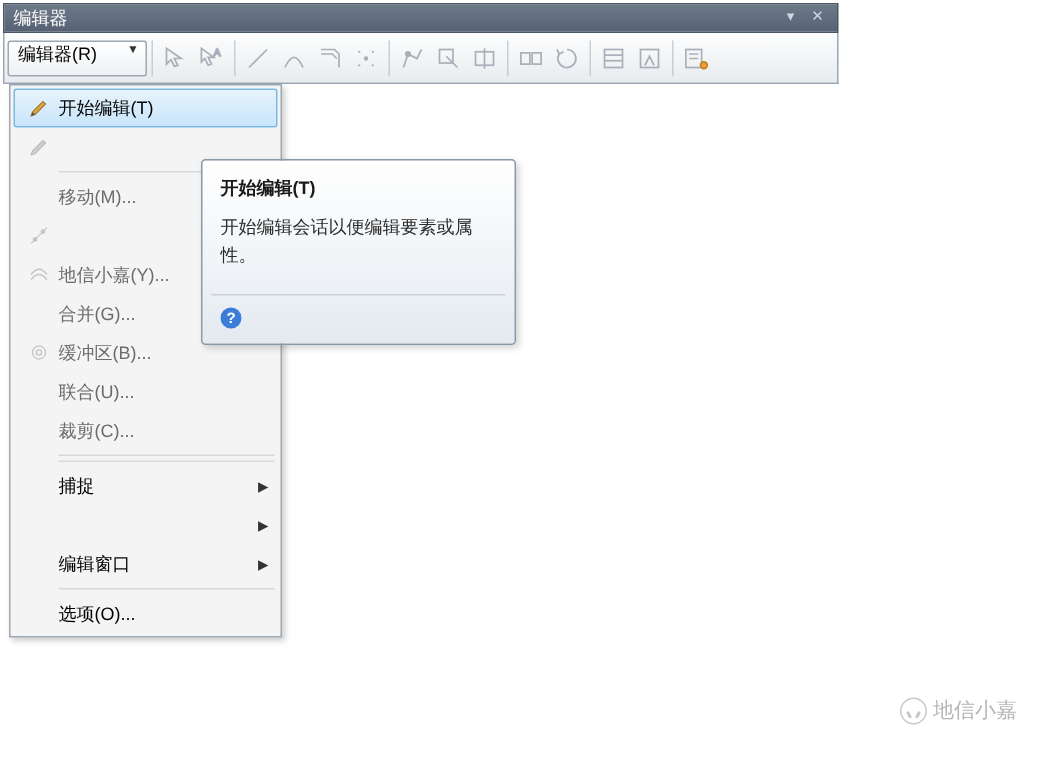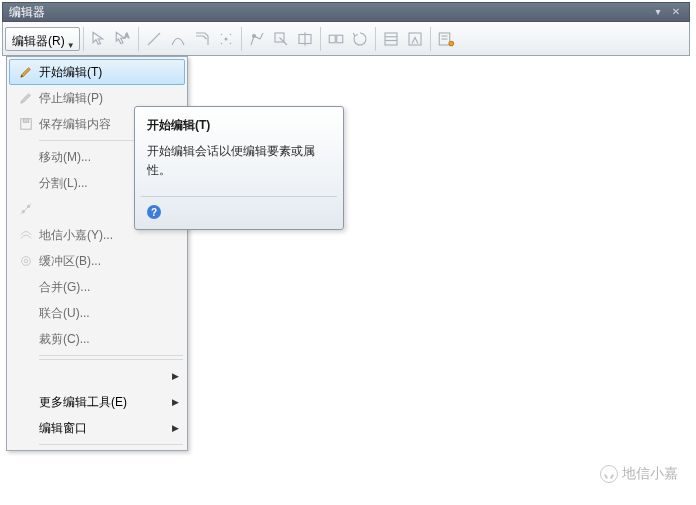--- a/index.html
+++ b/index.html
@@ -1,22 +1,22 @@
 <!DOCTYPE html>
 <html><head>
 <meta charset="utf-8">
 <style>
 * { box-sizing: border-box; margin: 0; padding: 0; }
 body { font-family: "Microsoft YaHei", "SimSun", Tahoma, sans-serif; font-size: 12px; background: #fff; width: 696px; height: 505px; position: relative; overflow: hidden; }
-.panel { position: absolute; top: 2px; left: 2px; width: 688px; }
+.panel { position: absolute; top: 2px; left: 2px; width: 557px; }
 .titlebar { background: linear-gradient(#6d7a8a, #566273); color: #fff; height: 20px; line-height: 20px; padding: 0 6px; border: 1px solid #4a5566; display: flex; justify-content: space-between; align-items: center; }
 .titlebar-btns { display: flex; gap: 4px; }
 .tb-btn { width: 14px; height: 14px; display: flex; align-items: center; justify-content: center; color: #d0d6de; cursor: pointer; font-size: 10px; }
 .toolbar { background: linear-gradient(#fdfdfd, #e8ecef); border: 1px solid #9aa6b3; border-top: none; height: 34px; display: flex; align-items: center; padding: 0 2px; }
-.ddbtn { height: 24px; border: 1px solid #a0a8b2; background: linear-gradient(#fff,#eef1f4); padding: 0 2px 0 6px; display: flex; align-items: flex-end; gap: 0; cursor: pointer; border-radius: 2px; }
+.ddbtn { height: 24px; border: 1px solid #a0a8b2; background: linear-gradient(#fff,#eef1f4); padding: 0 2px 0 6px; display: flex; align-items: flex-start; gap: 18px; cursor: pointer; border-radius: 2px; }
 .dd-arrow { font-size: 8px; color: #333; padding: 0 2px; }
 .tb-sep { width: 1px; height: 24px; background: #c8ced5; margin: 0 3px; }
 .tb-icon { width: 24px; height: 24px; display: flex; align-items: center; justify-content: center; color: #a8afb8; cursor: pointer; }
 .tb-icon svg { width: 18px; height: 18px; }
 .menu { position: absolute; top: 56px; left: 6px; width: 182px; background: #f4f4f4; border: 1px solid #9ea8b3; box-shadow: 2px 2px 4px rgba(0,0,0,.2); padding: 2px; }
 .menu-inner { background: #f4f4f4; }
 .mi { height: 26px; display: flex; align-items: center; padding: 0 16px 0 4px; cursor: default; position: relative; }
 .mi .icon-col { width: 26px; display: flex; align-items: center; justify-content: center; }
 .mi .lbl { flex: 1; color: #6b6b6b; }
 .mi.enabled .lbl { color: #000; }
@@ -160,96 +160,86 @@
           </svg>
         </span>
       <span class="lbl">开始编辑(T)</span>
     </div>
     <div class="mi">
       <span class="icon-col dim">
           <svg class="pencil" viewBox="0 0 16 16">
             <path fill="#cfcfcf" stroke="#b5b5b5" stroke-width="0.8" d="M2 14l1-3 8-8 2 2-8 8z"></path>
           </svg>
         </span>
-      <span class="lbl">停止编辑(P)</span>
-    </div>
-    <div class="mi">
-      <span class="icon-col dim">
-          <svg class="pencil" viewBox="0 0 16 16" fill="none" stroke="#bdbdbd" stroke-width="1.2">
-            <rect x="2" y="2" width="12" height="12"></rect>
-            <rect x="5" y="2" width="6" height="4" fill="#d8d8d8"></rect>
-          </svg>
-        </span>
-      <span class="lbl">保存编辑内容</span>
     </div>
     <div class="msep"></div>
     <div class="mi">
         <span class="icon-col"></span>
         <span class="lbl">移动(M)...</span>
-      </div>
-    <div class="mi">
-        <span class="icon-col"></span>
-        <span class="lbl">分割(L)...</span>
       </div>
     <div class="mi">
         <span class="icon-col dim">
           <svg class="pencil" viewBox="0 0 16 16" stroke="#c4c4c4">
             <line x1="2" y1="14" x2="14" y2="2"></line>
             <circle cx="5" cy="11" r="1.3" fill="#c4c4c4"></circle>
             <circle cx="11" cy="5" r="1.3" fill="#c4c4c4"></circle>
           </svg>
         </span>
       </div>
     <div class="mi">
         <span class="icon-col dim">
           <svg class="pencil" viewBox="0 0 16 16" stroke="#c4c4c4" fill="none">
             <path d="M2 12 Q8 4 14 12"></path>
             <path d="M2 8 Q8 0 14 8"></path>
           </svg>
         </span>
         <span class="lbl">地信小嘉(Y)...</span>
       </div>
     <div class="mi">
+        <span class="icon-col"></span>
+        <span class="lbl">合并(G)...</span>
+      </div>
+    <div class="mi">
         <span class="icon-col dim">
           <svg class="pencil" viewBox="0 0 16 16" stroke="#c4c4c4" fill="none">
             <circle cx="8" cy="8" r="2"></circle>
             <circle cx="8" cy="8" r="5"></circle>
           </svg>
         </span>
         <span class="lbl">缓冲区(B)...</span>
       </div>
     <div class="mi">
         <span class="icon-col"></span>
-        <span class="lbl">合并(G)...</span>
-      </div>
-    <div class="mi">
-        <span class="icon-col"></span>
         <span class="lbl">联合(U)...</span>
       </div>
     <div class="mi">
         <span class="icon-col"></span>
         <span class="lbl">裁剪(C)...</span>
       </div>
     <div class="msep"></div>
     <div class="msep"></div>
     <div class="mi enabled">
         <span class="icon-col"></span>
+        <span class="lbl">捕捉</span>
         <span class="arrow">▶</span>
       </div>
     <div class="mi enabled">
         <span class="icon-col"></span>
-        <span class="lbl">更多编辑工具(E)</span>
         <span class="arrow">▶</span>
       </div>
     <div class="mi enabled">
         <span class="icon-col"></span>
         <span class="lbl">编辑窗口</span>
         <span class="arrow">▶</span>
       </div>
     <div class="msep"></div>
+    <div class="mi enabled">
+        <span class="icon-col"></span>
+        <span class="lbl">选项(O)...</span>
+      </div>
   </div>
 </div>
 
 <div class="tooltip">
   <div class="tt-title">开始编辑(T)</div>
   <div class="tt-body">开始编辑会话以便编辑要素或属性。</div>
   <div class="tt-sep"></div>
   <div class="tt-help">
     <span class="q">?</span>
   </div>

